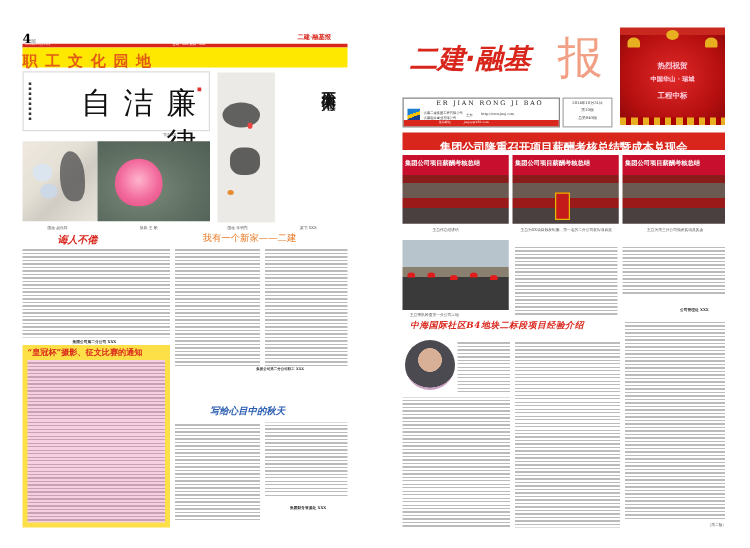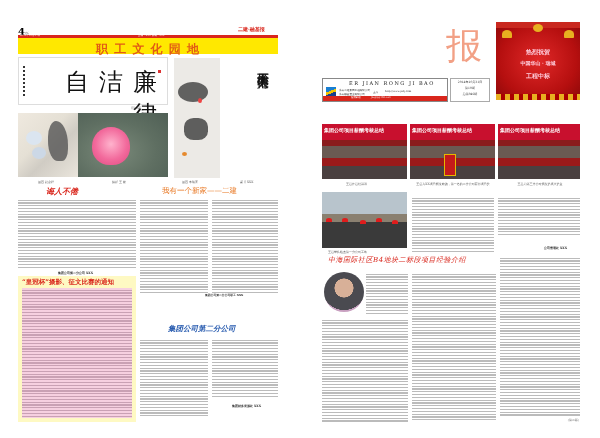--- a/index.html
+++ b/index.html
@@ -16,21 +16,21 @@
 
 <div class="pg" style="left:0;width:300px">
   <div class="abs" style="left:18px;top:26px;font-size:10px;color:#000;font-weight:bold">
     <span>4</span><span style="font-size:4px;font-weight:normal;color:#777">版</span>
   </div>
   <div class="abs" style="left:238px;top:26px;font-size:5px;color:#d9261c;font-weight:bold">二建·融基报</div>
   <div class="abs" style="left:18px;top:35px;width:260px;height:3px;background:#d9261c">
     <span style="position:absolute;left:2px;top:-1px;font-size:2.5px;color:#fff">2014年10月31日</span>
     <span style="position:absolute;left:120px;top:-1px;font-size:2.5px;color:#fff">责编：XXX 美编：XXX</span>
   </div>
-  <div class="abs" style="left:18px;top:38px;width:260px;height:16px;background:#ffe800;text-align:center">
+  <div class="abs" style="left:18px;top:38px;width:260px;height:16px;background:#ffe800;">
     <span style="font-family:'DejaVu Sans',sans-serif;font-size:12px;font-weight:bold;color:#e25a14;line-height:16px;letter-spacing:1px">职 工 文 化 园 地</span>
   </div>
 
   <div class="abs" style="left:18px;top:57px;width:150px;height:48px;border:1px solid #ddd;background:#fff">
     <div style="position:absolute;left:28px;top:8px;font-size:24px;letter-spacing:10px;color:#111;direction:rtl;unicode-bidi:bidi-override">廉洁自律</div>
     <div style="position:absolute;left:4px;top:8px;width:6px;height:30px;border-left:2px dotted #333"></div>
     <div style="position:absolute;right:6px;top:12px;width:3px;height:3px;background:#d33"></div>
   </div>
   <div class="abs cap" style="left:130px;top:106px">书法 XX</div>
 
@@ -56,38 +56,41 @@
 
   <div class="abs" style="left:222px;top:58px;width:56px;height:120px;background:#fff">
     <div style="position:absolute;left:6px;top:6px;width:42px;font-size:12px;line-height:15px;writing-mode:vertical-rl;color:#111;height:110px">学而不厌 诲人不倦</div>
   </div>
   <div class="abs cap" style="left:240px;top:180px">篆书 XXX</div>
 
   <div class="abs head-red" style="left:46px;top:186px;font-size:8px;font-style:italic">诲人不倦</div>
   <div class="abs gray-lines" style="left:18px;top:198px;width:118px;height:72px"></div>
   <div class="abs" style="left:58px;top:271px;font-size:3px;font-weight:bold;color:#333">集团公司第二分公司 XXX</div>
 
-  <div class="abs" style="left:18px;top:276px;width:118px;height:146px;background:#fef9c3">
+  <div class="abs" style="left:18px;top:276px;width:118px;height:146px;background:#fde047">
     <div style="position:absolute;left:4px;top:2px;font-size:6.5px;font-weight:bold;color:#d9261c;white-space:nowrap">“皇冠杯”摄影、征文比赛的通知</div>
     <div class="pink-lines" style="position:absolute;left:4px;top:12px;width:110px;height:130px"></div>
   </div>
 
   <div class="abs" style="left:162px;top:186px;font-size:7.5px;font-weight:normal;color:#e87722">我有一个新家——二建</div>
   <div class="abs gray-lines" style="left:140px;top:198px;width:68px;height:96px"></div>
   <div class="abs gray-lines" style="left:212px;top:198px;width:66px;height:96px"></div>
   <div class="abs" style="left:205px;top:293px;font-size:2.8px;font-weight:bold;color:#333">集团公司第二分公司职工 XXX</div>
 
-  <div class="abs" style="left:168px;top:324px;font-size:7.5px;font-weight:bold;color:#2a5db0;font-style:italic">集团公司第二分公司</div>
+  <div class="abs" style="left:168px;top:324px;font-size:7.5px;font-weight:bold;color:#2a5db0;font-style:italic">写给心目中的秋天</div>
   <div class="abs gray-lines" style="left:140px;top:338px;width:68px;height:78px"></div>
   <div class="abs gray-lines" style="left:212px;top:338px;width:66px;height:60px"></div>
   <div class="abs" style="left:232px;top:404px;font-size:3px;font-weight:bold;color:#333">集团财务资源处 XXX</div>
 </div>
 
 <div class="pg" style="left:300px;width:300px">
 
+  <div class="abs" style="left:28px;top:32px;white-space:nowrap">
+    <span style="font-family:'DejaVu Sans',sans-serif;font-size:22px;font-weight:bold;color:#d9261c;font-style:italic">二建·融基</span>
+  </div>
   <div class="abs" style="left:146px;top:22px;font-family:'DejaVu Sans',sans-serif;font-size:36px;color:#f09070;opacity:.85">报</div>
 
   <div class="abs" style="left:22px;top:78px;width:126px;height:24px;border:1px solid #888;background:#fff">
     <div style="position:absolute;left:26px;top:1px;font-size:5px;letter-spacing:1.5px;color:#222">ER JIAN RONG JI BAO</div>
     <div style="position:absolute;left:3px;top:8px;width:10px;height:10px;background:linear-gradient(160deg,#1a7fd1 0 40%,#f4c300 40% 60%,#1a3f8c 60%)"></div>
     <div style="position:absolute;left:16px;top:9px;font-size:2.6px;color:#333">济南二建集团工程有限公司</div>
     <div style="position:absolute;left:16px;top:13px;font-size:2.6px;color:#333">济南融基置业有限公司</div>
     <div style="position:absolute;left:50px;top:11px;font-size:2.6px;color:#333">主办</div>
     <div style="position:absolute;left:62px;top:11px;font-size:2.6px;color:#333">http://www.jnej.com</div>
     <div style="position:absolute;left:0;bottom:0;width:124px;height:5px;background:#d9261c">
@@ -104,20 +107,23 @@
   <div class="abs" style="left:196px;top:22px;width:84px;height:78px;background:radial-gradient(ellipse at 50% 45%,#e02828 0%,#b50f0f 65%,#8a0808 100%);border-top:6px solid #c9281f">
     <div style="position:absolute;left:6px;top:2px;width:10px;height:8px;background:#e8b020;border-radius:50% 50% 10% 10%"></div>
     <div style="position:absolute;right:6px;top:2px;width:10px;height:8px;background:#e8b020;border-radius:50% 50% 10% 10%"></div>
     <div style="position:absolute;left:37px;top:-4px;width:10px;height:8px;background:#e8b020;border-radius:50%"></div>
     <div style="position:absolute;left:0;width:84px;top:20px;text-align:center;font-size:6px;color:#ffd0e0;font-weight:bold">热烈祝贺</div>
     <div style="position:absolute;left:0;width:84px;top:32px;text-align:center;font-size:5px;color:#ffd0e0;font-weight:bold;white-space:nowrap">中国华山 · 瑞城</div>
     <div style="position:absolute;left:0;width:84px;top:44px;text-align:center;font-size:6px;color:#ffd0e0;font-weight:bold">工程中标</div>
     <div style="position:absolute;left:0;bottom:0;width:84px;height:6px;background:repeating-linear-gradient(90deg,#e8b020 0 5px,#a00 5px 9px)"></div>
   </div>
 
+  <div class="abs" style="left:22px;top:106px;width:258px;height:14px;background:#d9261c;text-align:center">
+    <span style="font-family:'DejaVu Sans',sans-serif;font-size:9px;font-weight:bold;color:#fff;line-height:14px;white-space:nowrap">集团公司隆重召开项目薪酬考核总结暨成本兑现会</span>
+  </div>
 
   <div class="abs" style="left:22px;top:124px;width:85px;height:55px;background:linear-gradient(#c8102e 0 16px,#8a1c1c 16px 22px,#6a5a52 22px 34px,#9a1a1a 34px 42px,#4a4040 42px)">
     <div style="position:absolute;left:2px;top:3px;font-size:5px;color:#fff;white-space:nowrap;overflow:hidden;width:82px;font-weight:bold">集团公司项目薪酬考核总结</div>
   </div>
   <div class="abs" style="left:110px;top:124px;width:85px;height:55px;background:linear-gradient(#c8102e 0 16px,#8a1c1c 16px 22px,#6a5a52 22px 34px,#9a1a1a 34px 42px,#4a4040 42px)">
     <div style="position:absolute;left:2px;top:3px;font-size:5px;color:#fff;white-space:nowrap;overflow:hidden;width:82px;font-weight:bold">集团公司项目薪酬考核总结</div>
     <div style="position:absolute;left:34px;top:30px;width:12px;height:22px;background:#c41a1a;border:1px solid #e6b800"></div>
   </div>
   <div class="abs" style="left:198px;top:124px;width:82px;height:55px;background:linear-gradient(#c8102e 0 16px,#8a1c1c 16px 22px,#6a5a52 22px 34px,#9a1a1a 34px 42px,#4a4040 42px)">
     <div style="position:absolute;left:2px;top:3px;font-size:5px;color:#fff;white-space:nowrap;overflow:hidden;width:80px;font-weight:bold">集团公司项目薪酬考核总结</div>
@@ -132,21 +138,21 @@
     <div style="position:absolute;left:38px;top:28px;width:6px;height:4px;background:#e01c1c;border-radius:50% 50% 0 0"></div>
     <div style="position:absolute;left:54px;top:26px;width:6px;height:4px;background:#e01c1c;border-radius:50% 50% 0 0"></div>
     <div style="position:absolute;left:70px;top:28px;width:6px;height:4px;background:#e01c1c;border-radius:50% 50% 0 0"></div>
   </div>
   <div class="abs cap" style="left:28px;top:250px">王总带队检查第一分公司工地</div>
 
   <div class="abs gray-lines" style="left:112px;top:196px;width:82px;height:56px"></div>
   <div class="abs gray-lines" style="left:198px;top:196px;width:82px;height:40px"></div>
   <div class="abs" style="left:244px;top:246px;font-size:3px;font-weight:bold;color:#333">公司管理处 XXX</div>
 
-  <div class="abs" style="left:28px;top:255px;font-size:7px;font-weight:normal;color:#d9261c;font-style:italic;white-space:nowrap;letter-spacing:.5px">中海国际社区B4地块二标段项目经验介绍</div>
+  <div class="abs" style="left:28px;top:255px;font-size:7px;font-weight:bold;color:#d9261c;font-style:italic;white-space:nowrap;letter-spacing:.5px">中海国际社区B4地块二标段项目经验介绍</div>
 
   <div class="abs" style="left:24px;top:272px;width:40px;height:40px;border-radius:50%;background:radial-gradient(circle at 50% 40%,#d8b098 0 30%,#4a4a50 31% 70%,#c8a0c0 71%)"></div>
 
   <div class="abs gray-lines" style="left:66px;top:272px;width:42px;height:44px"></div>
   <div class="abs gray-lines" style="left:22px;top:318px;width:86px;height:104px"></div>
   <div class="abs gray-lines" style="left:112px;top:272px;width:84px;height:150px"></div>
   <div class="abs gray-lines" style="left:200px;top:256px;width:80px;height:160px"></div>
   <div class="abs" style="left:266px;top:418px;font-size:3px;color:#555">（第二版）</div>
 </div>
 

